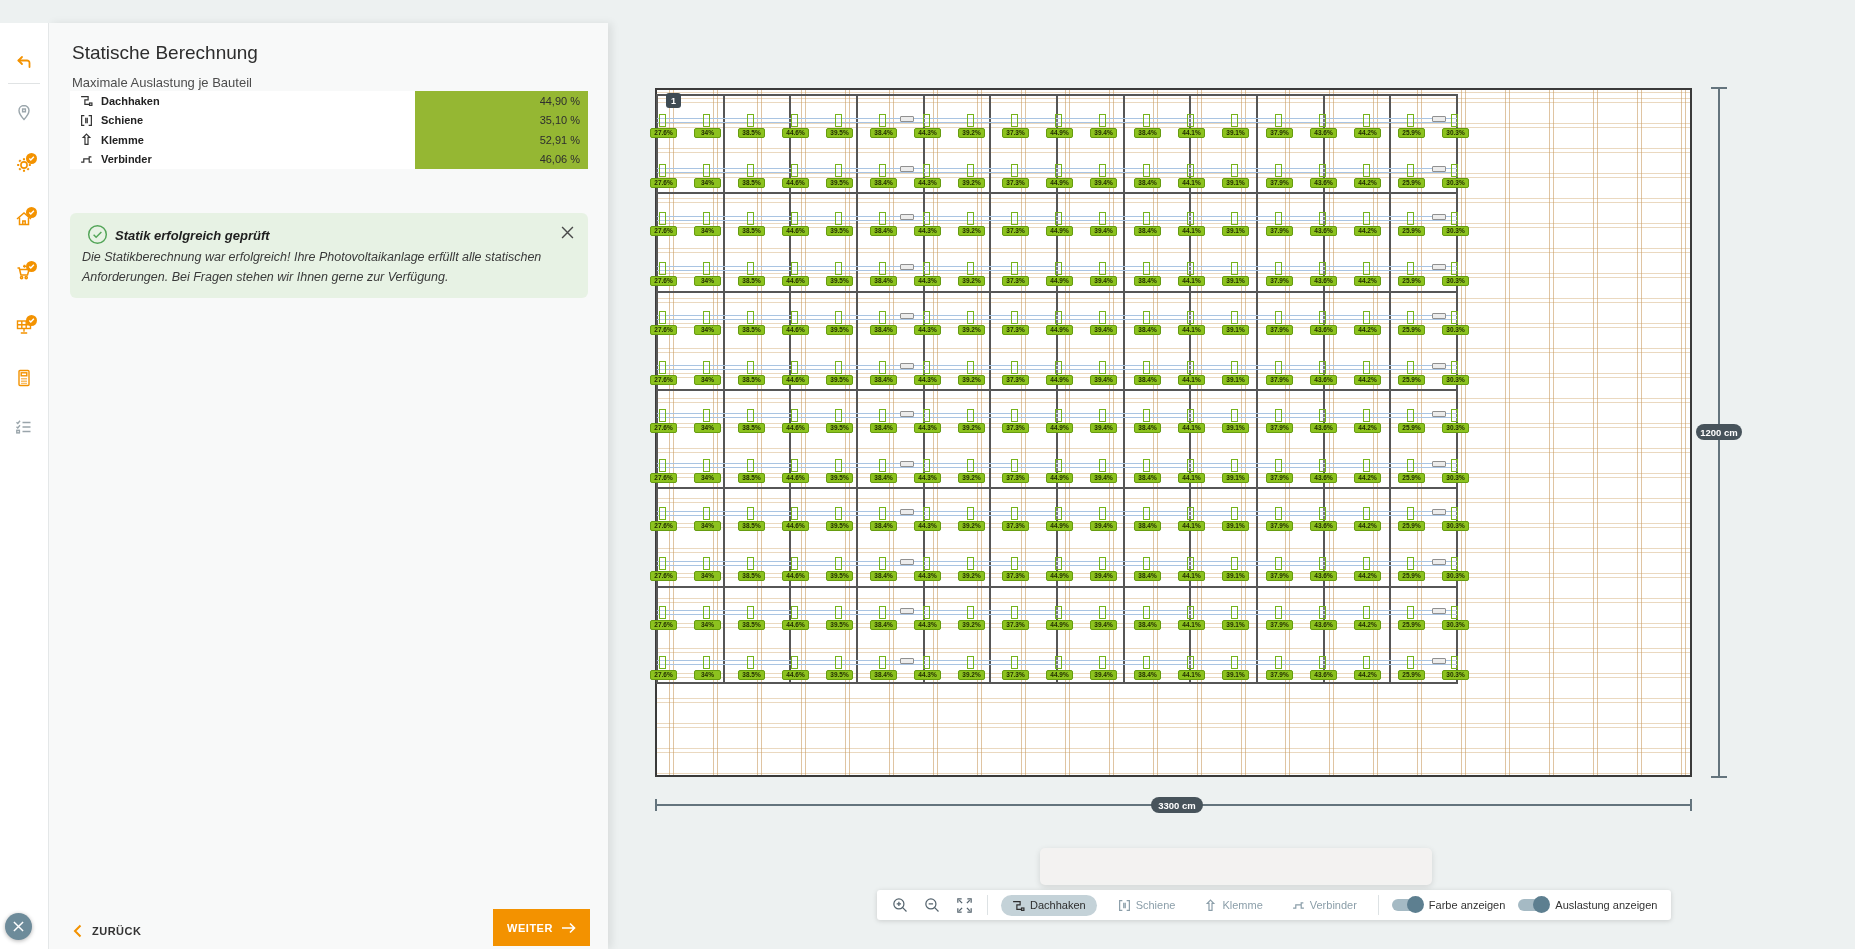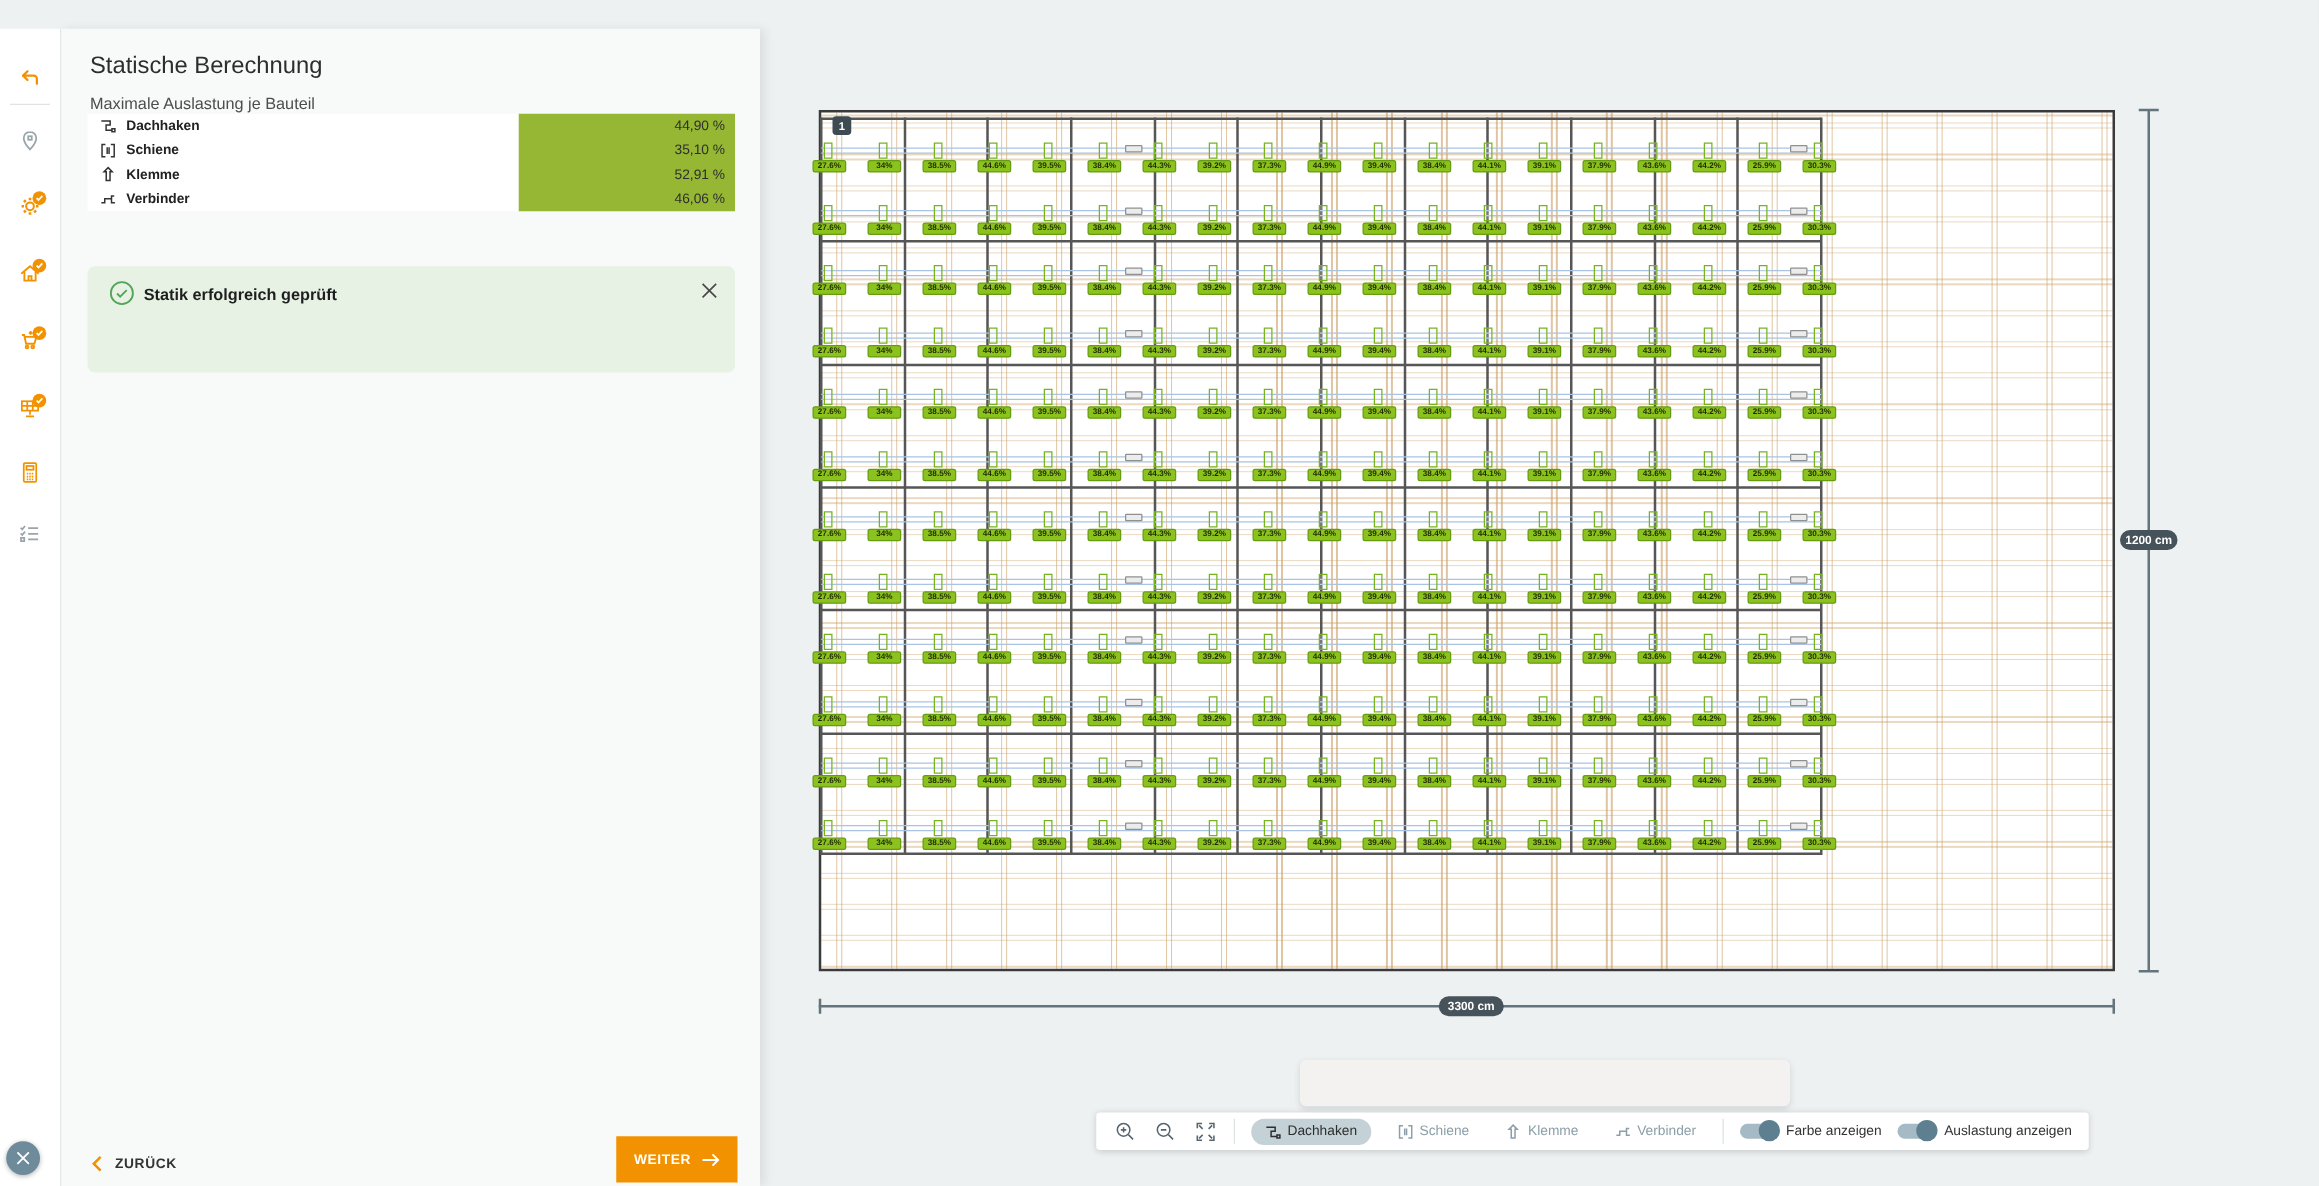--- a/index.html
+++ b/index.html
@@ -30,21 +30,21 @@
   .panel{position:absolute;left:48px;top:23px;bottom:0;width:560px;background:#f8f9f9;z-index:10;
          box-shadow:4px 0 8px rgba(0,0,0,.08);}
   .panel h1{margin:0;position:absolute;left:24px;top:19px;font-size:19px;font-weight:400;color:#2d2d2d;}
   .panel .subtitle{position:absolute;left:24px;top:52px;font-size:13px;color:#4d4d4d;}
   .util-table{position:absolute;left:22px;top:68px;width:518px;height:78px;background:#fff;}
   .green-block{position:absolute;right:0;top:0;width:173px;height:100%;background:#95b733;}
   .util-row{position:relative;height:19.5px;display:flex;align-items:center;}
   .util-row .ricon{width:13px;height:13px;margin-left:10px;color:#333;}
   .util-row .rlabel{margin-left:8px;font-size:11px;font-weight:bold;color:#222;}
   .util-row .rvalue{position:absolute;right:8px;font-size:11px;color:#2e2e2e;}
-  .success-box{position:absolute;left:22px;top:190px;width:518px;height:85px;background:#e7f2e4;border-radius:6px;box-sizing:border-box;}
+  .success-box{position:absolute;left:22px;top:190px;width:518px;height:85px;background:#e7f2e4;border-radius:6px;box-sizing:border-box;font-style:italic;}
   .msg-check{position:absolute;left:17px;top:11px;}
   .msg-title{position:absolute;left:45px;top:15px;font-size:13px;font-weight:bold;color:#1e1e1e;}
   .msg-close{position:absolute;right:14px;top:13px;cursor:pointer;}
   .msg-body{position:absolute;left:12px;top:34px;width:480px;font-size:12.5px;line-height:20px;color:#3a3a3a;}
   .panel-footer .back{position:absolute;left:24px;bottom:11px;display:flex;align-items:center;gap:8px;cursor:pointer;}
   .panel-footer .back span{font-size:11px;font-weight:bold;color:#333;letter-spacing:.5px;}
   .btn-next{position:absolute;right:18px;bottom:3px;width:97px;height:37px;background:#f39200;border:none;color:#fff;
             font-family:"Liberation Sans",sans-serif;font-size:11px;font-weight:bold;letter-spacing:.5px;cursor:pointer;
             display:flex;align-items:center;justify-content:center;gap:8px;}
 
@@ -221,20 +221,21 @@
           <circle cx="10" cy="10" r="8.4"></circle>
             <path d="M6.3 10.3l2.4 2.4 5-5"></path>
           </svg>
       </div>
       <div class="msg-title">Statik erfolgreich geprüft</div>
       <div class="msg-close">
         <svg width="13" height="13" viewBox="0 0 12 12" fill="none" stroke="#4a4a4a" stroke-width="1.3">
             <path d="M1 1l10 10M11 1L1 11"></path>
           </svg>
       </div>
+      <div class="msg-body">Die Statikberechnung war erfolgreich! Ihre Photovoltaikanlage erfüllt alle statischen Anforderungen. Bei Fragen stehen wir Ihnen gerne zur Verfügung.</div>
     </div>
 
     <div class="panel-footer">
       <div class="back">
         <svg width="12" height="14" viewBox="0 0 12 14" fill="none" stroke="#f39200" stroke-width="2">
             <path d="M8.5 1.5L3 7l5.5 5.5"></path>
           </svg>
         <span>ZURÜCK</span>
       </div>
       <button class="btn-next">

